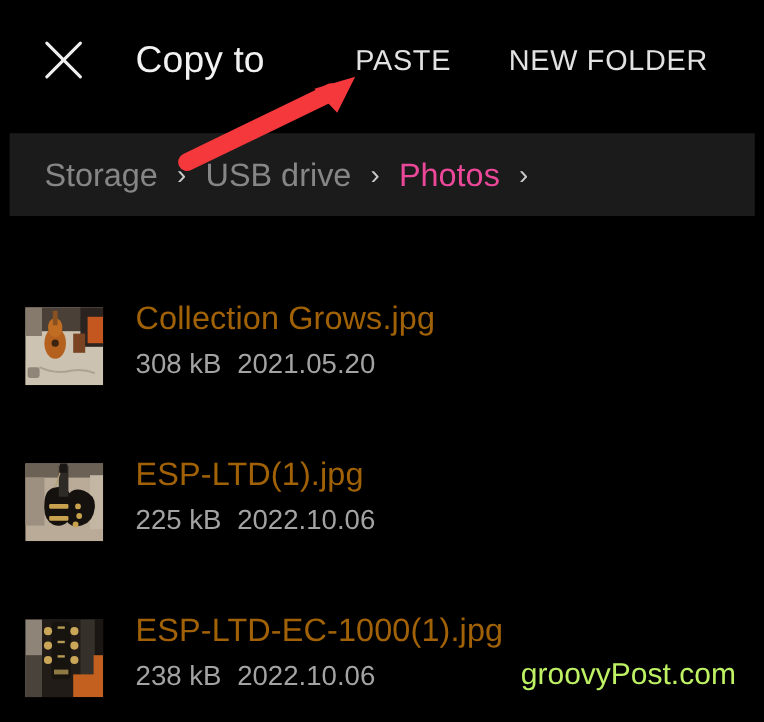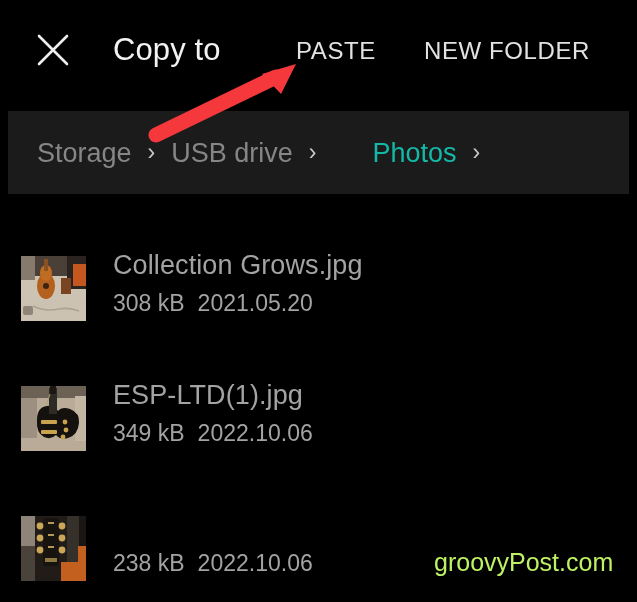--- a/index.html
+++ b/index.html
@@ -66,37 +66,36 @@
   }
   .action-paste { left: 296px; }
   .action-newfolder { left: 424px; }
 
   
   .breadcrumb {
     position: absolute;
     left: 8px;
     top: 111px;
     width: 621px;
-    height: 83px;
+    height: 69px;
     background: #1b1b1b;
     display: flex;
     align-items: center;
     padding-left: 29px;
     box-sizing: border-box;
   }
   .crumb {
     font-size: 27px;
     line-height: 34px;
     color: #868686;
     white-space: nowrap;
     cursor: pointer;
   }
   .crumb.current {
-    color: #14b8a6;
-    margin-left: 40px;
+    color: #ec4899;
   }
   .crumb-sep {
     font-size: 23px;
     line-height: 34px;
     color: #c9c9c9;
     margin: 0 16px;
     padding-bottom: 2px;
     font-weight: 300;
     user-select: none;
   }
@@ -131,21 +130,21 @@
     background: #2a2521;
   }
   .thumb svg { display: block; }
 
   .file-name {
     position: absolute;
     left: 113px;
     top: 4px;
     font-size: 27px;
     line-height: 34px;
-    color: #a3a3a3;
+    color: #a16207;
     letter-spacing: 0.1px;
     white-space: nowrap;
   }
   .file-meta {
     position: absolute;
     left: 113px;
     top: 44px;
     font-size: 23px;
     line-height: 30px;
     color: #a3a3a3;
@@ -244,21 +243,21 @@
           <rect x="20" y="34" width="16" height="4" rx="1" fill="#c8a24e"></rect>
           <rect x="20" y="44" width="16" height="4" rx="1" fill="#c8a24e"></rect>
           <circle cx="44" cy="36" r="2.4" fill="#c8a24e"></circle>
           <circle cx="45" cy="44" r="2.4" fill="#c8a24e"></circle>
           <circle cx="42" cy="51" r="2.4" fill="#c8a24e"></circle>
           <path d="M25 20 l4 -12" stroke="#b3a076" stroke-width="1" fill="none"></path>
         </svg>
       </div>
       <div class="file-name">ESP-LTD(1).jpg</div>
       <div class="file-meta">
-        <span>349 kB</span><span class="meta-date">2022.10.06</span>
+        <span>225 kB</span><span class="meta-date">2022.10.06</span>
       </div>
     </div>
 
     <div class="file-row row2">
       <div class="thumb">
         <svg width="65" height="65" viewBox="0 0 65 65" aria-hidden="true">
           <rect x="0" y="0" width="65" height="65" fill="#1a1613"></rect>
           <rect x="0" y="0" width="14" height="65" fill="#8e8477"></rect>
           <rect x="0" y="30" width="14" height="35" fill="#4a433c"></rect>
           <rect x="14" y="0" width="32" height="65" fill="#211c18"></rect>
@@ -271,20 +270,21 @@
           <circle cx="19" cy="34" r="3.4" fill="#caa658"></circle>
           <circle cx="41" cy="10" r="3.4" fill="#caa658"></circle>
           <circle cx="41" cy="22" r="3.4" fill="#caa658"></circle>
           <circle cx="41" cy="34" r="3.4" fill="#caa658"></circle>
           <rect x="27" y="6" width="6" height="2" fill="#b59a55"></rect>
           <rect x="27" y="18" width="6" height="2" fill="#b59a55"></rect>
           <rect x="27" y="30" width="6" height="2" fill="#b59a55"></rect>
           <rect x="24" y="42" width="12" height="4" fill="#8d7a43"></rect>
         </svg>
       </div>
+      <div class="file-name">ESP-LTD-EC-1000(1).jpg</div>
       <div class="file-meta">
         <span>238 kB</span><span class="meta-date">2022.10.06</span>
       </div>
     </div>
   </div>
 
   <div class="arrow-overlay">
     <svg width="637" height="602" viewBox="0 0 637 602" aria-hidden="true">
       <g>
         <line x1="156" y1="135" x2="276" y2="77" stroke="#f4383c" stroke-width="15" stroke-linecap="round"></line>

